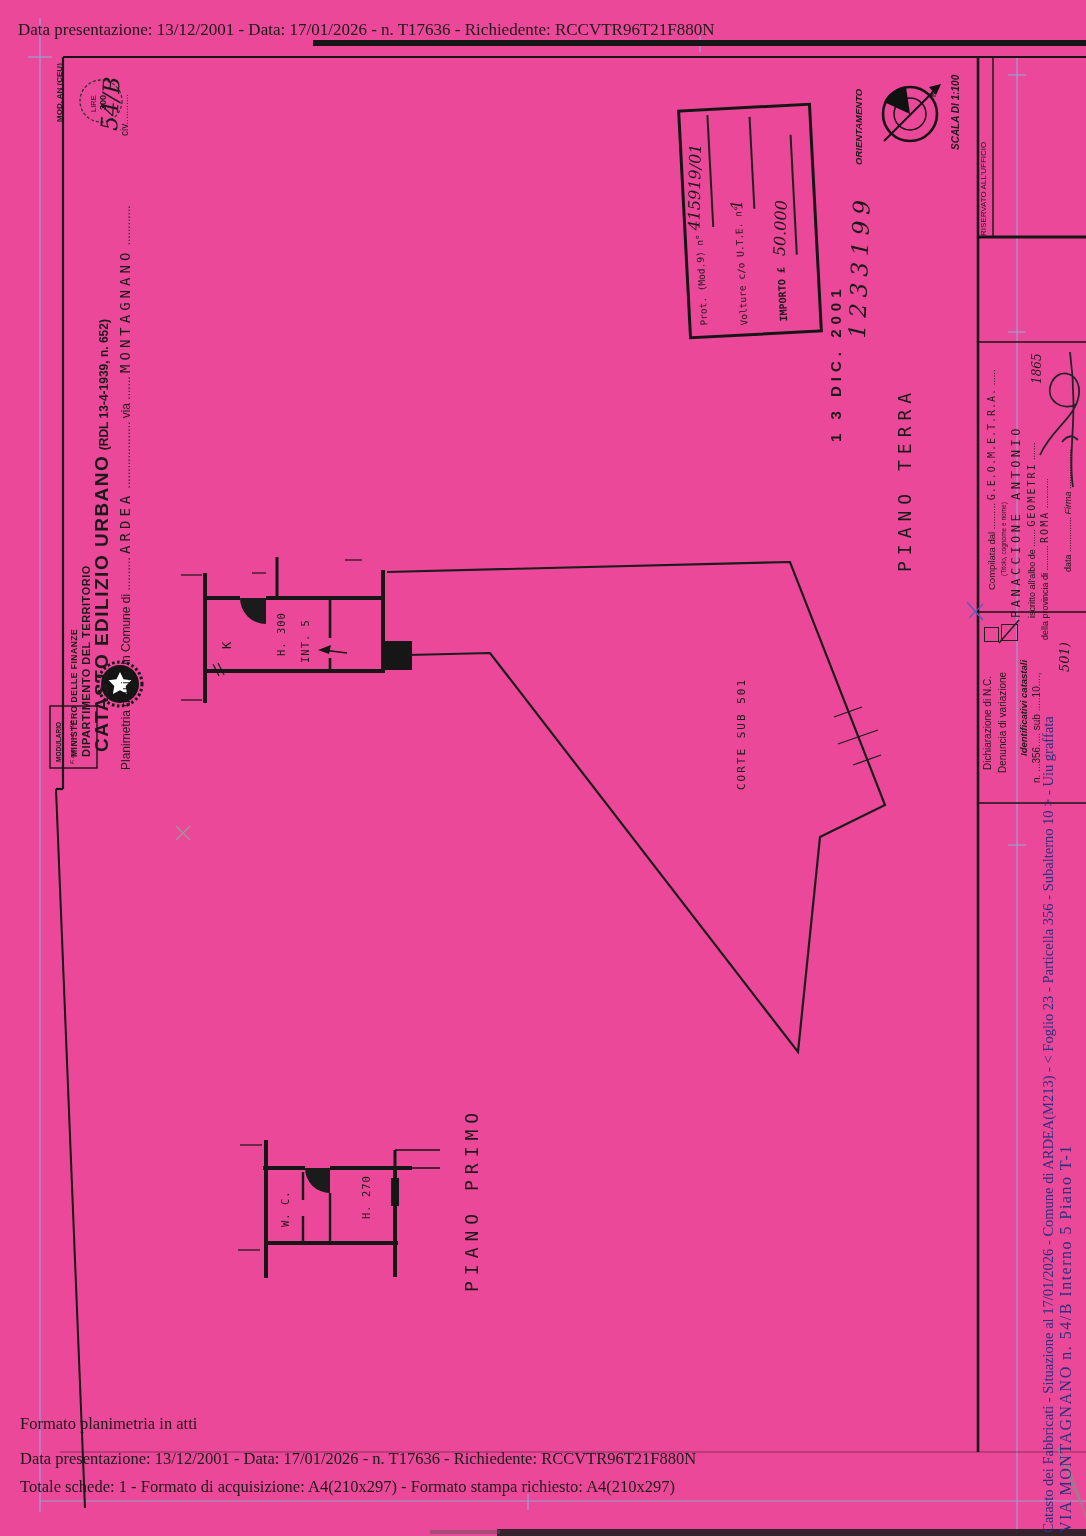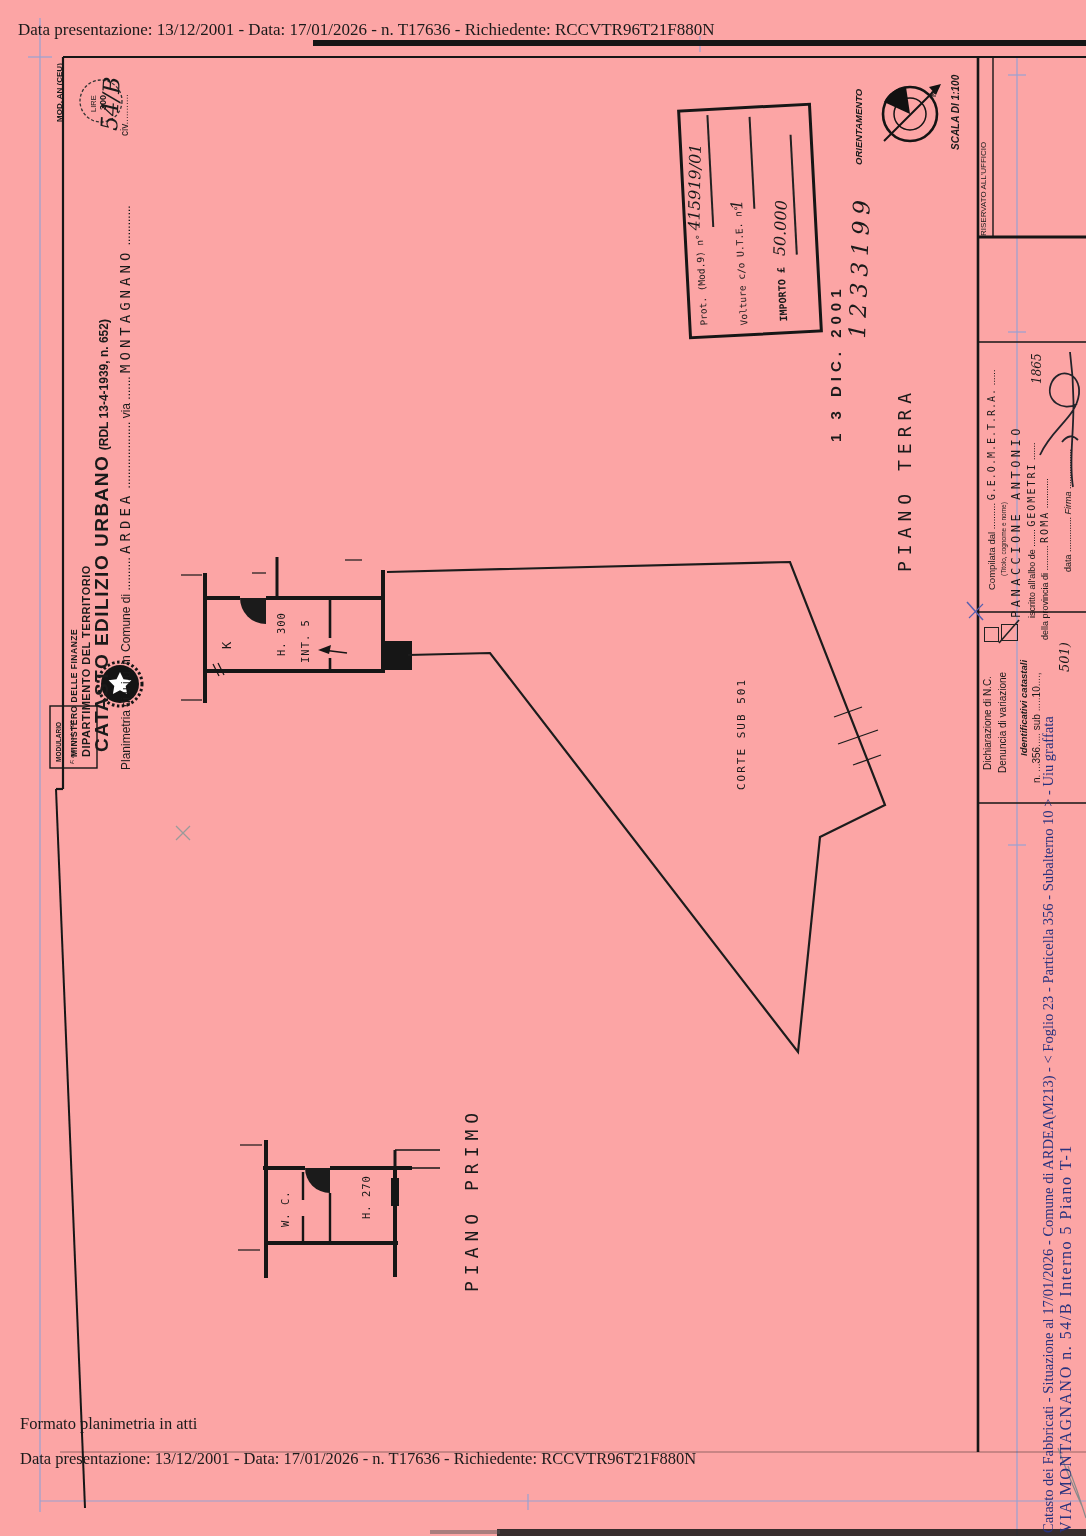--- a/index.html
+++ b/index.html
@@ -1,16 +1,16 @@
 <!DOCTYPE html>
 <html><head>
 <meta charset="utf-8">
 <style>
   html,body{margin:0;padding:0;background:#e8e8e4;}
-  #page{position:relative;width:1086px;height:1536px;background:#fca5a5;overflow:hidden;
+  #page{position:relative;width:1086px;height:1536px;background:#ec4899;overflow:hidden;
         font-family:"Liberation Sans",sans-serif;color:#1a1a1a;}
   .serif{font-family:"Liberation Serif",serif;}
   .mono{font-family:"DejaVu Sans Mono",monospace;}
   .hand{font-family:"DejaVu Serif",serif;font-style:italic;}
   .abs{position:absolute;}
   .rot{position:absolute;transform-origin:0 0;transform:rotate(-90deg);white-space:nowrap;line-height:1;}
   .b{font-weight:bold;}
   svg{position:absolute;left:0;top:0;}
   .chk{position:absolute;border:1.6px solid #222;background:transparent;}
   .uline{position:absolute;background:#222;}
@@ -136,20 +136,21 @@
 
     <g>
       <rect x="497" y="1529" width="589" height="7" fill="#1c1c1c" opacity="0.88"></rect>
       <rect x="430" y="1530" width="70" height="4" fill="#555" opacity="0.5"></rect>
     </g>
   </svg>
 
   <div class="abs serif" style="left:18px;top:20px;font-size:17px;">Data presentazione: 13/12/2001 - Data: 17/01/2026 - n. T17636 - Richiedente: RCCVTR96T21F880N</div>
   <div class="abs serif" style="left:20px;top:1414px;font-size:16.5px;">Formato planimetria in atti</div>
   <div class="abs serif" style="left:20px;top:1449px;font-size:16.5px;">Data presentazione: 13/12/2001 - Data: 17/01/2026 - n. T17636 - Richiedente: RCCVTR96T21F880N</div>
+  <div class="abs serif" style="left:20px;top:1477px;font-size:16.5px;">Totale schede: 1 - Formato di acquisizione: A4(210x297)  - Formato stampa richiesto: A4(210x297)</div>
 
   <div class="rot b" style="left:56px;top:122px;font-size:8px;">MOD. AN (CEU)</div>
   <div class="rot" style="left:90px;top:112px;font-size:7.5px;">LIRE</div>
   <div class="rot b" style="left:99px;top:110px;font-size:9px;">300</div>
 
   <div class="rot" style="left:120px;top:136px;font-size:10px;">
     <span>civ.</span><span>..........</span>
   </div>
   <div class="rot hand" style="left:98px;top:130px;font-size:23px;transform:rotate(-87deg);">54/B</div>
 

